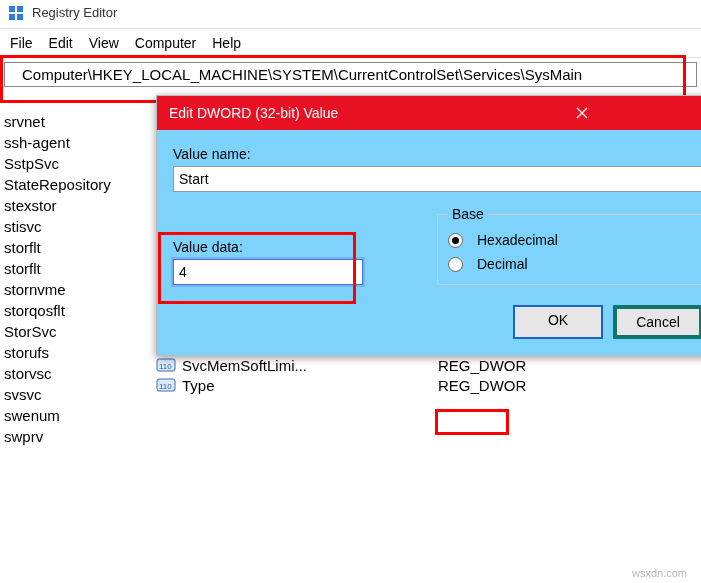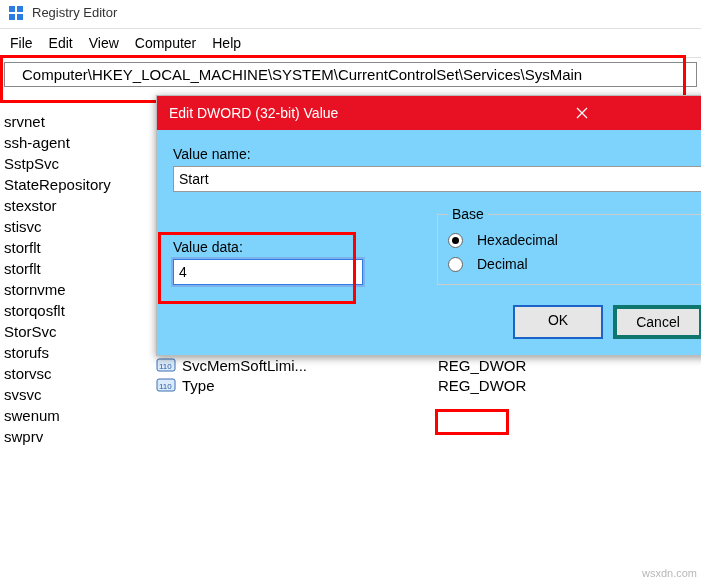--- a/index.html
+++ b/index.html
@@ -31,21 +31,21 @@
   .col { flex:1; }
   .fieldset { border:1px solid #ccc; padding: 2px 10px 12px 10px; font-size:14px; flex:1;}
   .fieldset legend { padding: 0 4px; font-size:14px; }
   .radio-row { display:flex; align-items:center; gap:14px; margin-top:8px; }
   .radio { width:15px; height:15px; border-radius:50%; border:1px solid #666; display:flex; align-items:center; justify-content:center; background:#fff;}
   .radio.checked::after { content:""; width:7px; height:7px; border-radius:50%; background:#000; }
   .dlg-btns { display:flex; justify-content:flex-end; gap:10px; margin-top:20px; }
   .btn { min-width:90px; padding: 5px 0; text-align:center; border:4px solid #0f766e; background:#e6e6e6; font-size:14px; cursor:pointer;}
   .btn.ok { border:2px solid #1a63c9; }
   .hbox3 { position:absolute; border:3px solid red; left:158px; top:232px; width:198px; height:72px; pointer-events:none; }
-  .watermark { position:absolute; right:4px; bottom:4px; font-size:11px; color:rgba(0,0,0,.3);}
+  .watermark { position:absolute; right:14px; bottom:4px; font-size:11px; color:rgba(0,0,0,.3);}
 </style>
 </head>
 <body>
 
 <div class="titlebar">
   <span class="app-icon">
     <svg width="18" height="18" viewBox="0 0 18 18">
         <rect x="1" y="1" width="6" height="6" fill="#2b7de1"></rect>
         <rect x="9" y="1" width="6" height="6" fill="#2b7de1"></rect>
         <rect x="1" y="9" width="6" height="6" fill="#2b7de1"></rect>

